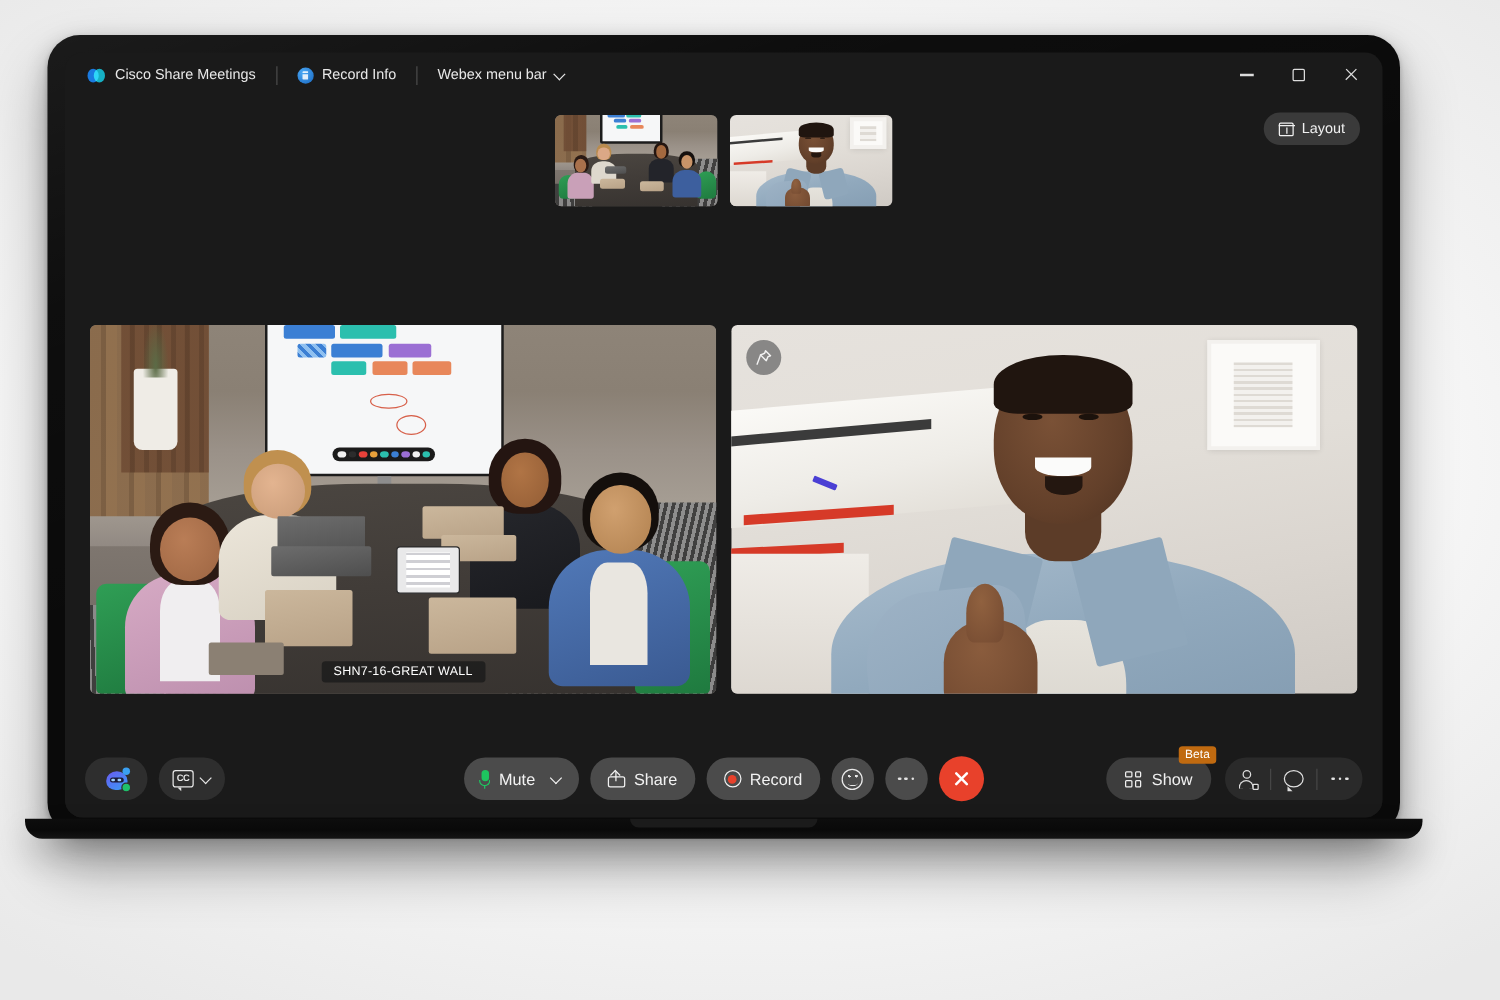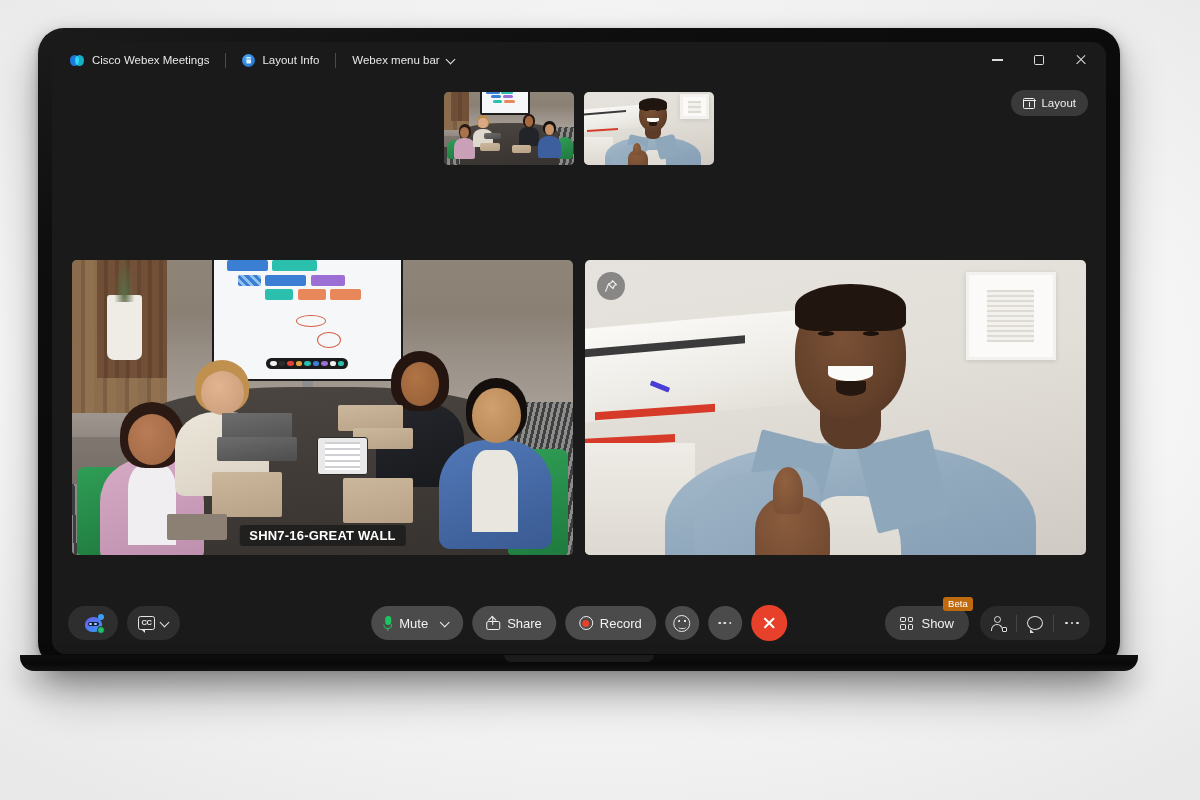--- a/index.html
+++ b/index.html
@@ -207,25 +207,24 @@
     background: #111;
   }
 
   #name-label {
     position: absolute;
     left: 50%; transform: translateX(-50%);
     bottom: 9px;
     padding: 3px 10px;
     background: rgba(25,25,25,0.78);
     color: #ffffff;
-    font-size: 13px;
+    font-size: 10px;
     letter-spacing: .2px;
     border-radius: 3px;
     white-space: nowrap;
-    font-weight: bold;
   }
 
   #pin-btn {
     position: absolute;
     left: 12px; top: 12px;
     width: 28px; height: 28px;
     border-radius: 50%;
     background: rgba(115,115,115,0.82);
     display: flex; align-items: center; justify-content: center;
     z-index: 4;
@@ -689,28 +688,28 @@
 
   <div id="screen">
 
     <div id="titlebar">
 
       <div class="tb-group">
         <span class="webex-logo">
           <span class="l"></span>
             <span class="r"></span>
         </span>
-        <span>Cisco Webex Meetings</span>
+        <span>Cisco Share Meetings</span>
       </div>
 
       <div class="tb-sep"></div>
 
       <div class="tb-group">
         <span class="info-dot"></span>
-        <span>Layout Info</span>
+        <span>Record Info</span>
       </div>
 
       <div class="tb-sep"></div>
 
       <div class="tb-group">
         <span>Webex menu bar</span>
         <span class="chev"></span>
       </div>
 
       <div id="win-controls">

